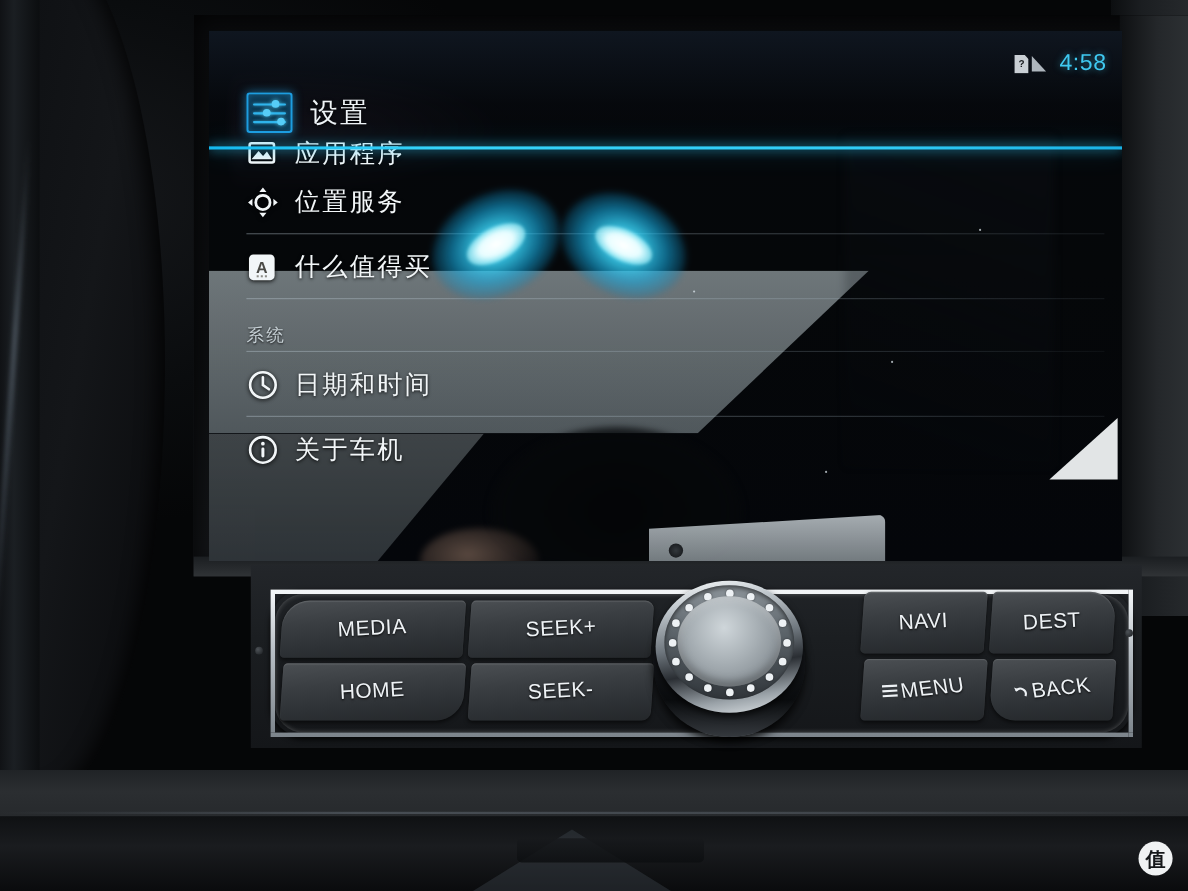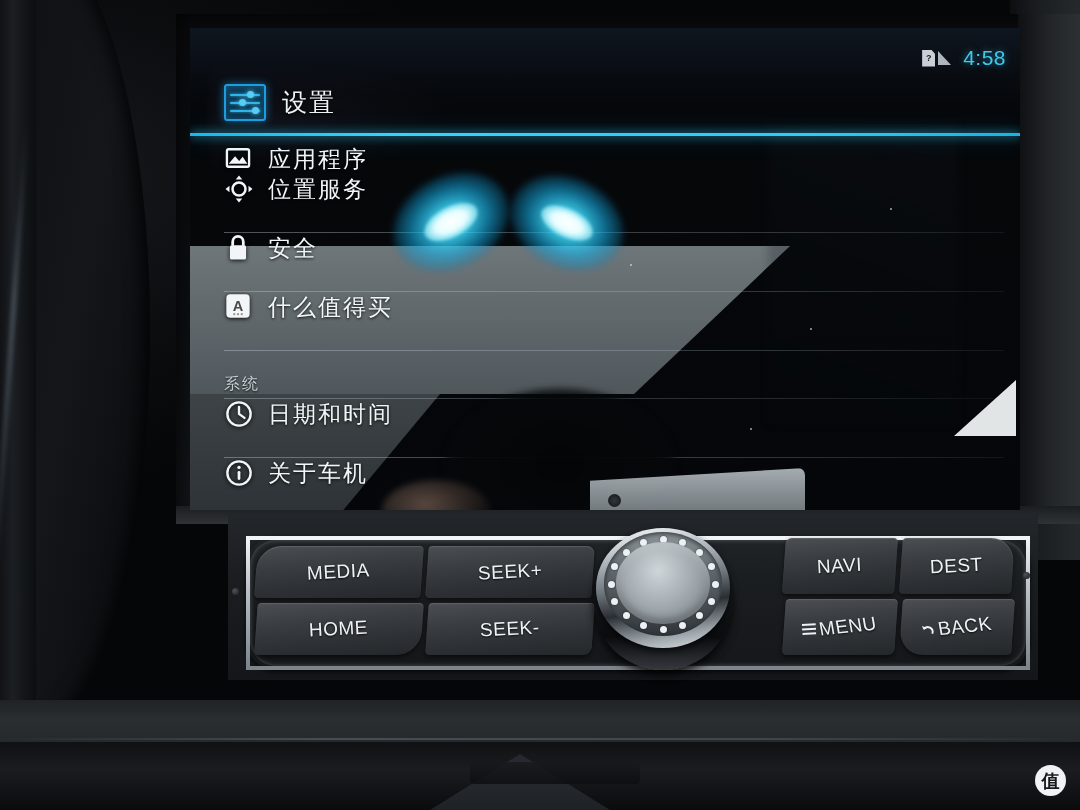--- a/index.html
+++ b/index.html
@@ -77,22 +77,22 @@
   .hdr-title{color:#eef3f6;font-size:25px;letter-spacing:2px;
     text-shadow:0 1px 3px rgba(0,0,0,.95);}
 
   
   .cyan-line{position:absolute;left:0;right:0;top:105px;height:3px;z-index:7;
     background:linear-gradient(90deg,#14b9ef 0%,#35d4fb 25%,#2fcbf6 75%,#19b2e6 100%);
     box-shadow:0 0 10px rgba(45,200,245,.9),0 0 22px rgba(45,200,245,.45);}
 
   
   .list{position:absolute;left:0;right:0;top:96px;z-index:4;}
-  .row{position:relative;height:59px;display:flex;align-items:flex-start;padding-left:34px;}
-  .row.clipped{height:30px;overflow:hidden;align-items:flex-start;margin-top:20px;}
+  .row{position:relative;height:59px;display:flex;align-items:center;padding-left:34px;}
+  .row.clipped{height:30px;overflow:hidden;align-items:center;}
   .row .sep{position:absolute;left:34px;right:16px;bottom:0;height:1px;
     background:linear-gradient(90deg,rgba(190,205,215,.40),rgba(170,188,200,.26) 70%,rgba(150,170,185,.10));}
   .ico{width:44px;flex:0 0 44px;display:flex;align-items:center;justify-content:flex-start;}
   .label{color:#f2f6f8;font-size:23px;letter-spacing:2px;
     text-shadow:0 1px 3px rgba(0,0,0,.9);white-space:nowrap;}
   .section{position:relative;height:44px;display:flex;align-items:flex-end;padding-left:34px;padding-bottom:4px;}
   .section .sectxt{color:#cfd9de;font-size:16px;letter-spacing:2px;opacity:.92;
     text-shadow:0 1px 2px rgba(0,0,0,.9);}
   .section .sep{position:absolute;left:34px;right:16px;bottom:0;height:1px;
     background:linear-gradient(90deg,rgba(190,205,215,.38),rgba(160,180,195,.18) 75%,rgba(140,160,175,.06));}
@@ -275,30 +275,20 @@
         <div class="ico">
           <svg width="30" height="30" viewBox="0 0 24 24">
             <circle cx="12" cy="12" r="5.2" fill="none" stroke="#f2f6f8" stroke-width="2"></circle>
             <path d="M12 1.2l2.6 3.2h-5.2zM12 22.8l-2.6-3.2h5.2zM1.2 12l3.2-2.6v5.2zM22.8 12l-3.2 2.6v-5.2z" fill="#f2f6f8"></path>
           </svg>
         </div>
         <div class="label">位置服务</div>
         <div class="sep"></div>
       </div>
 
-      <div class="row">
-        <div class="ico">
-          <svg width="28" height="30" viewBox="0 0 24 26">
-            <path d="M7.4 11V7.6a4.6 4.6 0 0 1 9.2 0V11" fill="none" stroke="#f2f6f8" stroke-width="2.4"></path>
-            <rect x="5" y="10.6" width="14" height="12.4" rx="1.6" fill="#f2f6f8"></rect>
-          </svg>
-        </div>
-        <div class="label">安全</div>
-        <div class="sep"></div>
-      </div>
 
       <div class="row">
         <div class="ico">
           <svg width="28" height="28" viewBox="0 0 24 24">
             <rect x="2" y="2" width="20" height="20" rx="3.4" fill="#f2f6f8"></rect>
             <text x="12" y="16.2" font-size="12.5" font-family="Liberation Sans, sans-serif" text-anchor="middle" fill="#4a4a46" font-weight="bold">A</text>
             <rect x="8" y="18.2" width="1.6" height="1.6" fill="#8d8d88"></rect>
             <rect x="11.2" y="18.2" width="1.6" height="1.6" fill="#8d8d88"></rect>
             <rect x="14.4" y="18.2" width="1.6" height="1.6" fill="#8d8d88"></rect>
           </svg>

